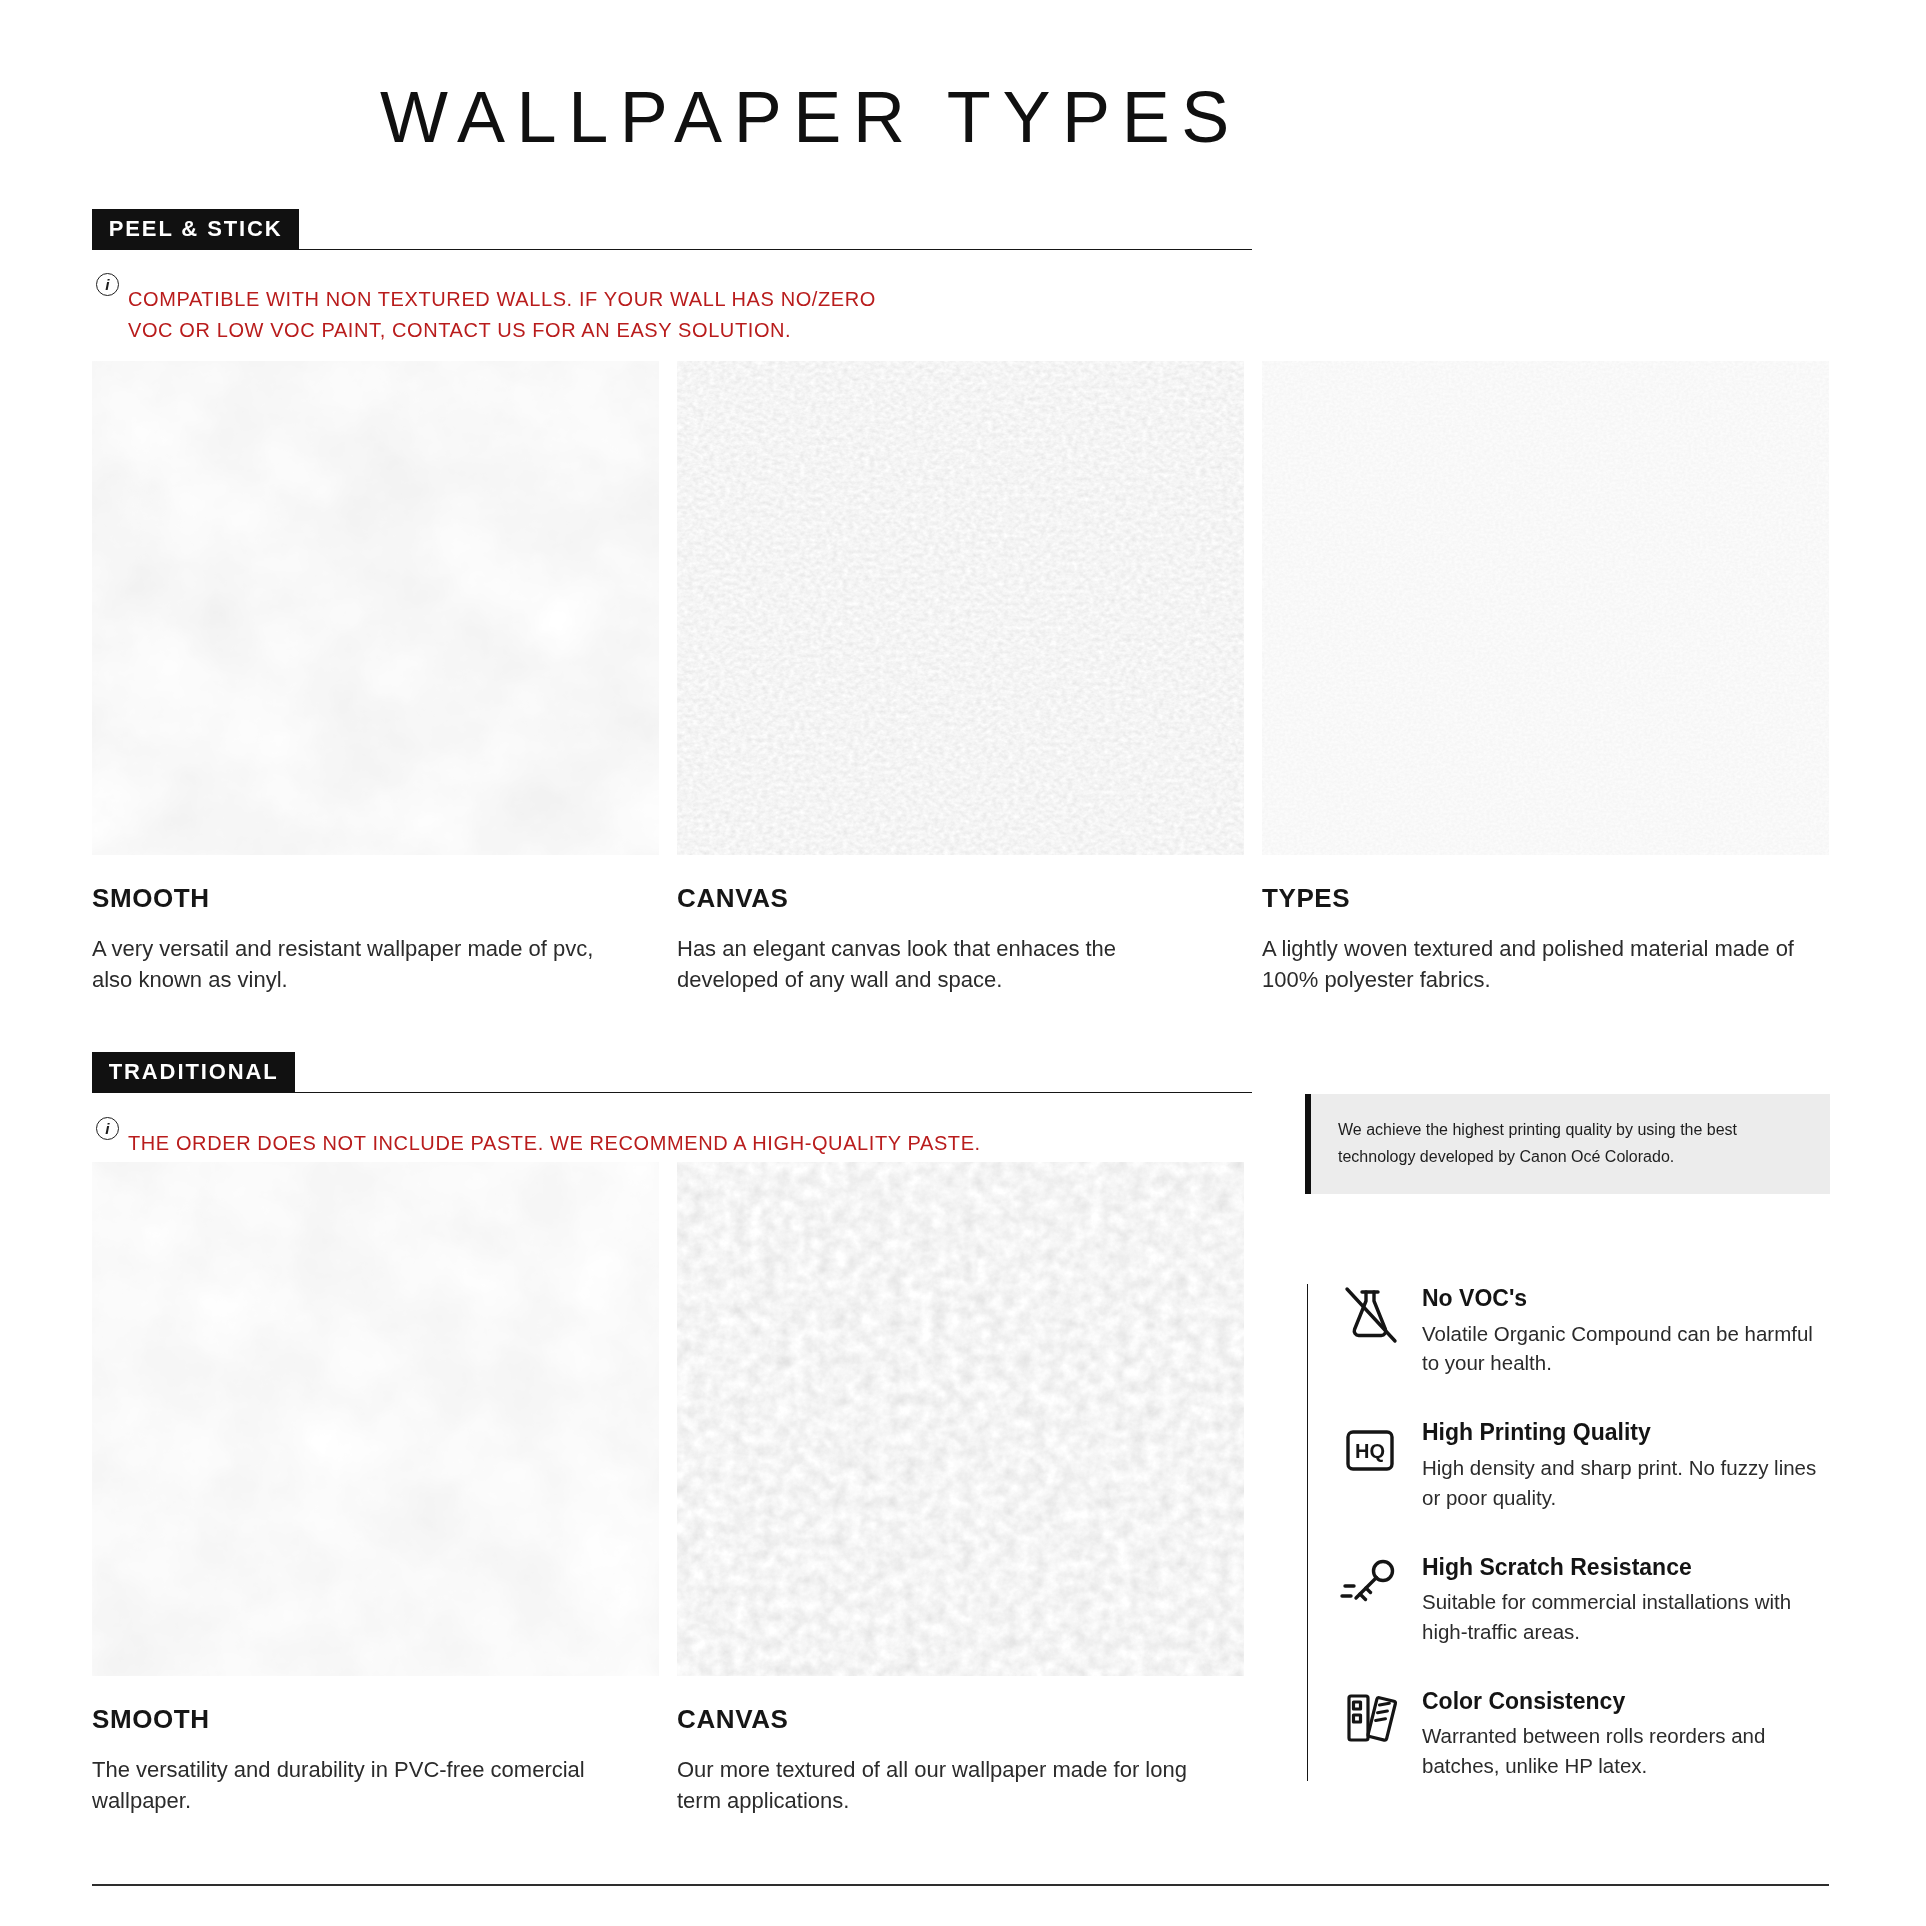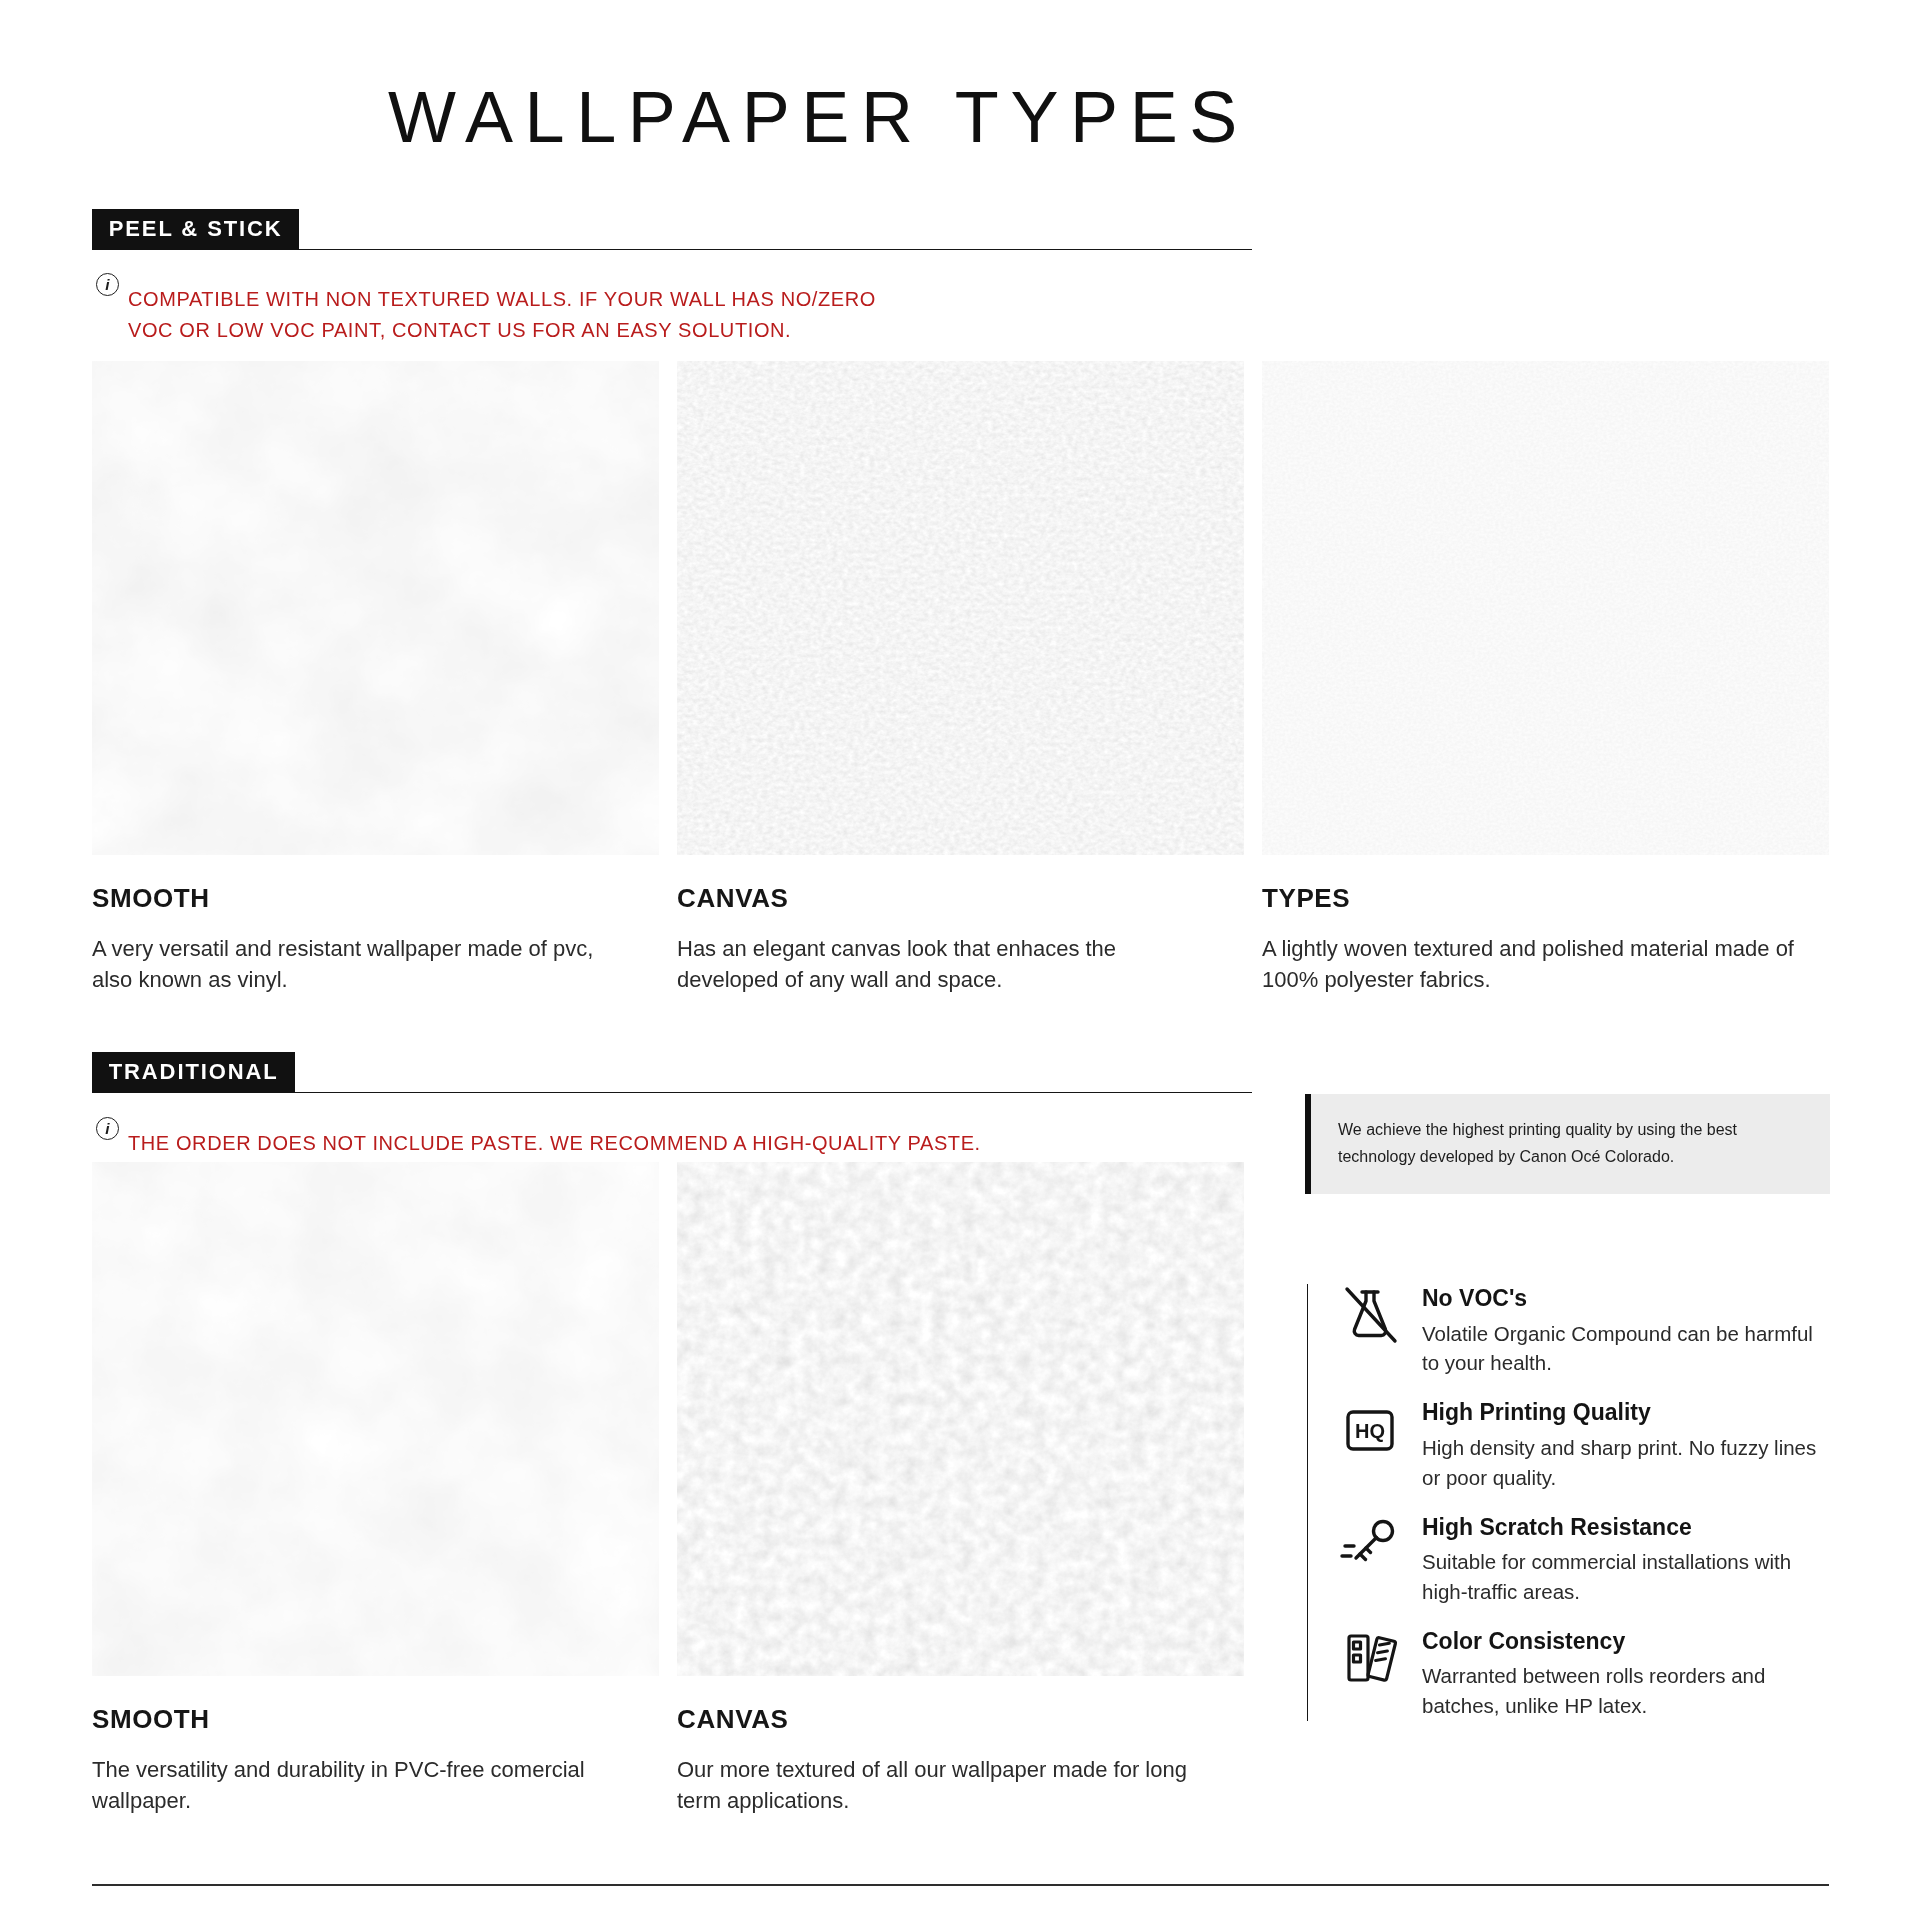--- a/index.html
+++ b/index.html
@@ -6,21 +6,21 @@
   html, body { width: 1926px; height: 1926px; }
   body {
     background: #ffffff;
     font-family: "Liberation Sans", sans-serif;
     color: #1c1c1c;
   }
   .page { position: relative; width: 1926px; height: 1926px; background: #fff; overflow: hidden; }
 
   
   .title {
-    position: absolute; top: 76px; left: 16px; width: 1605px;
+    position: absolute; top: 76px; left: 8px; width: 1605px;
     text-align: center;
     font-size: 72px; font-weight: 500; letter-spacing: 11.6px;
     color: #101010;
   }
 
   
   .section-rule { position: absolute; left: 92px; width: 1160px; display: flex; align-items: flex-end; justify-content: flex-end; }
   .section-label {
     background: #111111; color: #ffffff;
     font-size: 22px; font-weight: 700; letter-spacing: 1.9px;
@@ -56,21 +56,21 @@
     background: #ececec; border-left: 6.4px solid #0f0f0f;
     padding: 23px 27px;
     font-size: 16px; line-height: 1.68; color: #1d1d1d;
   }
 
   
   .features {
     position: absolute; left: 1307px; top: 1284px; width: 523px;
     border-left: 1.9px solid #161616;
     padding-left: 29.5px;
-    display: flex; flex-direction: column; gap: 20px;
+    display: flex; flex-direction: column; gap: 40px;
   }
   .feature { display: flex; gap: 20.5px; }
   .feature-icon { flex: 0 0 64px; width: 64px; height: 64px; }
   .feature-icon svg { width: 100%; height: 100%; }
   .feature-title { font-size: 23px; font-weight: 700; color: #141414; margin-top: 1.3px; }
   .feature-desc { margin-top: 6.4px; font-size: 20.5px; line-height: 1.45; color: #2b2b2b; }
 
   .bottom-divider { position: absolute; left: 92px; top: 1884px; width: 1737px; height: 1.9px; background: #2e2e2e; }
 </style>
 </head>

